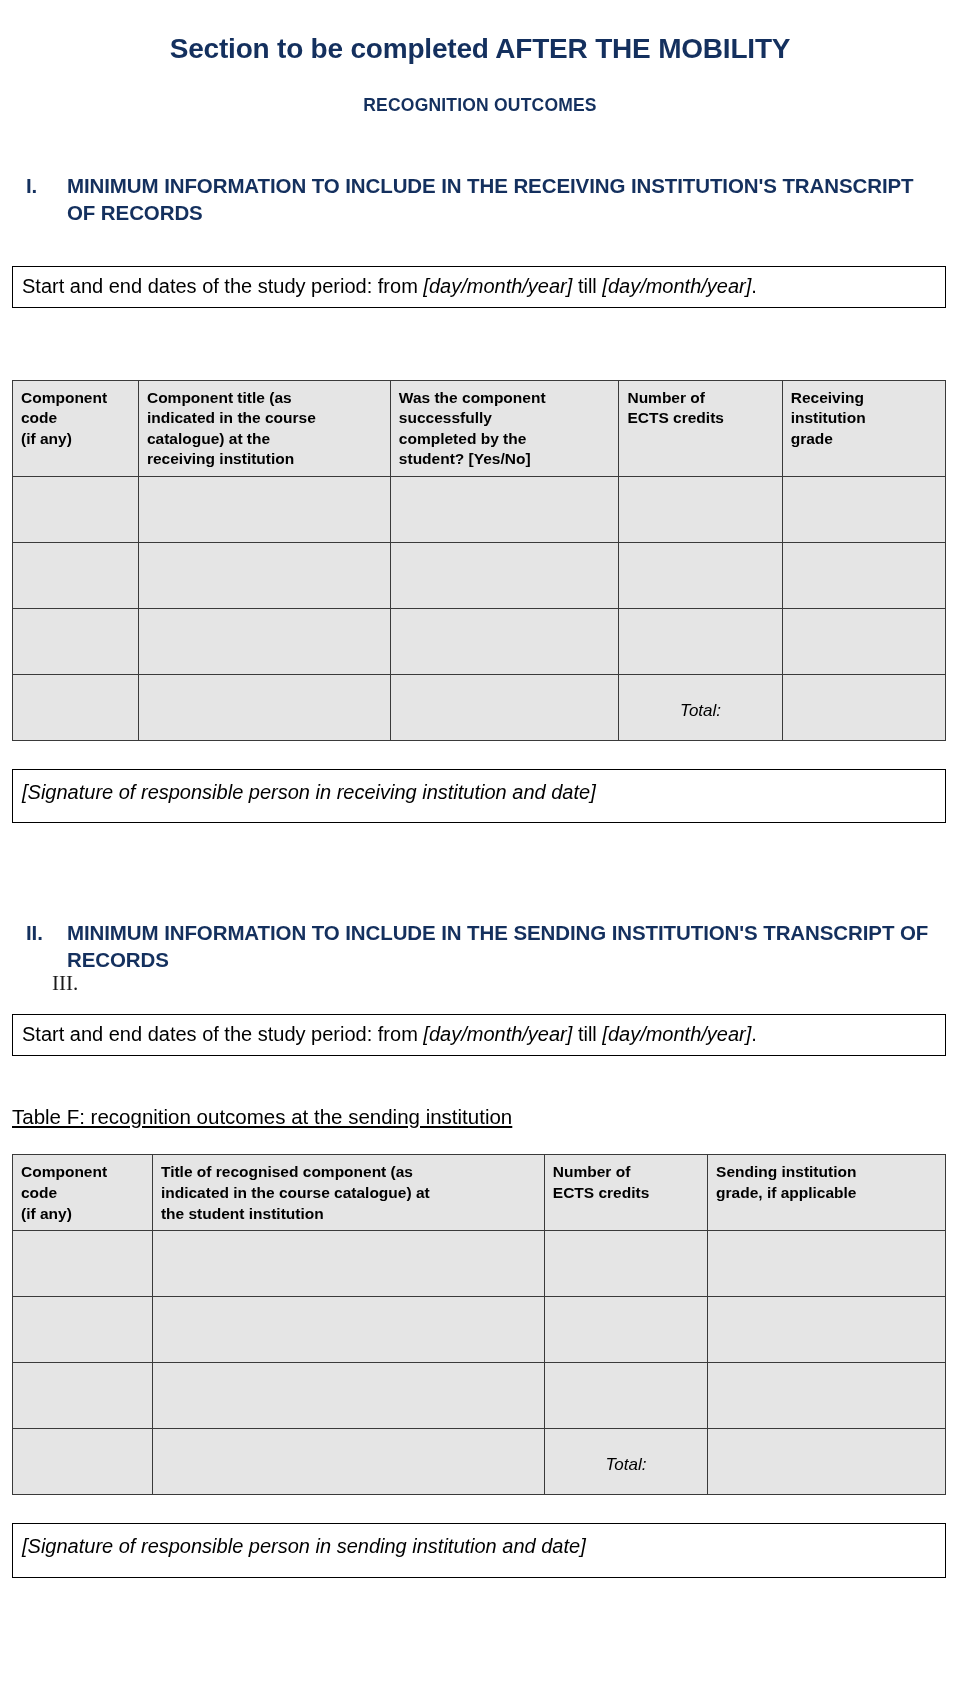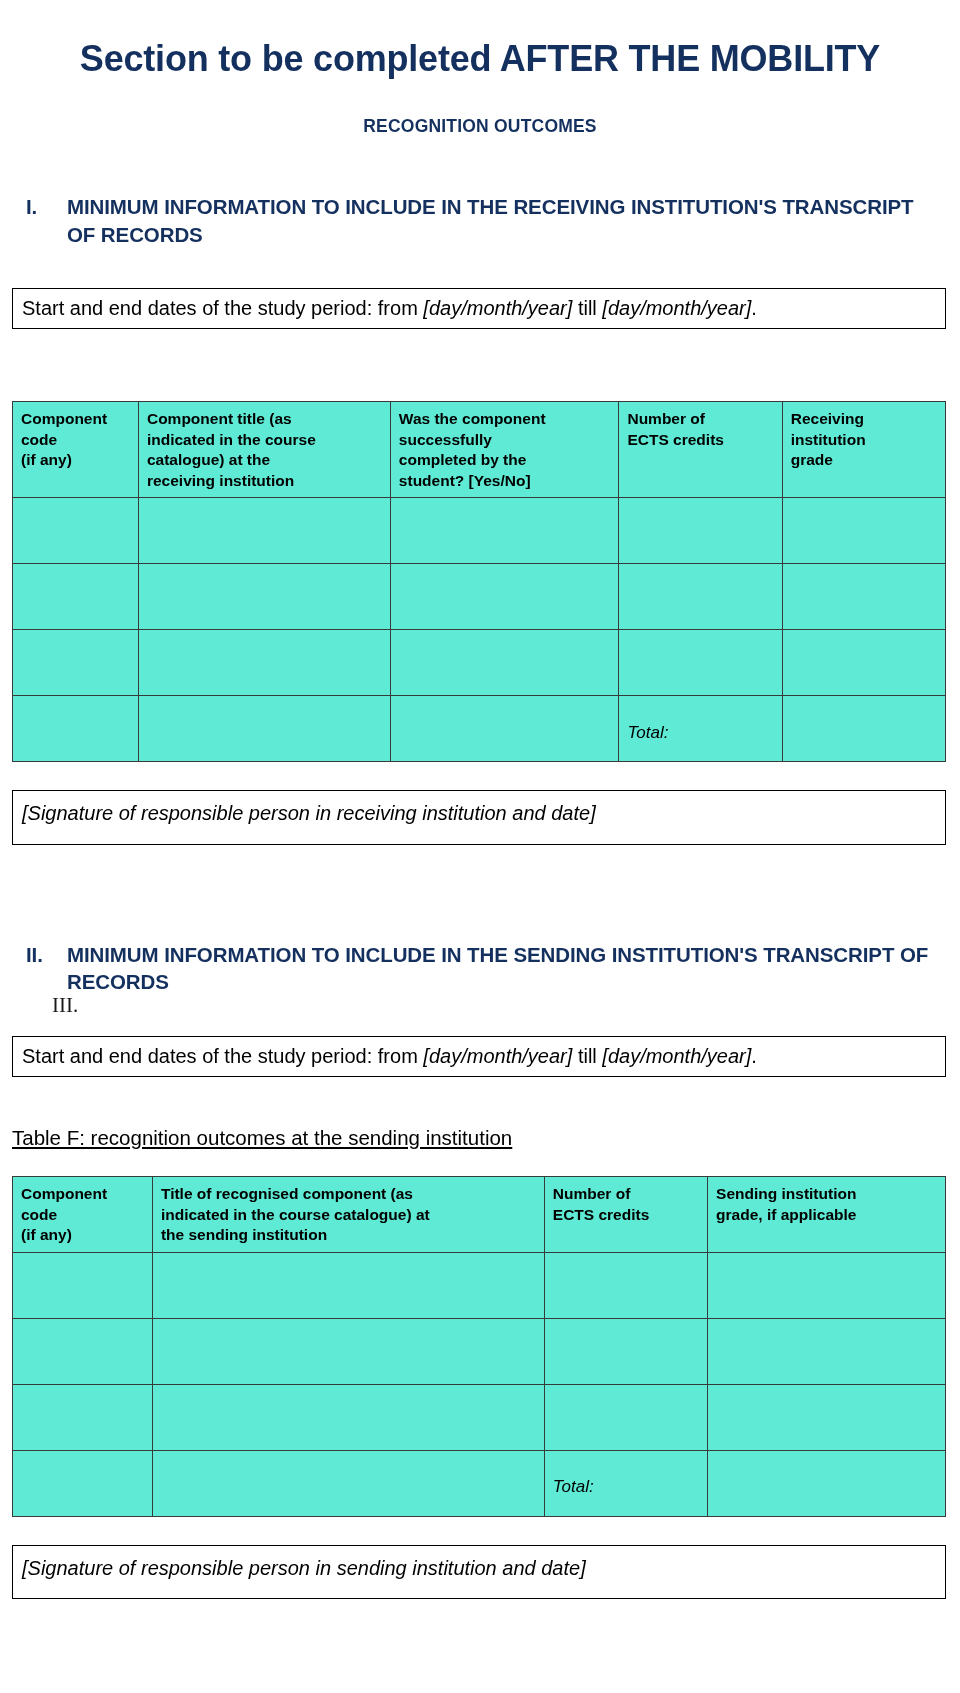--- a/index.html
+++ b/index.html
@@ -21,24 +21,24 @@
     position: relative;
     width: 960px;
     height: 1693px;
     padding: 0;
   }
 
   
   .doc-title {
     color: #14305e;
     font-weight: bold;
-    font-size: 36px;
+    font-size: 28px;
     text-align: center;
     letter-spacing: -0.2px;
-    margin: 14px;
+    margin: 8px;
     padding: 24px 40px 0 40px;
     line-height: 1.18;
   }
   .doc-subtitle {
     color: #14305e;
     font-weight: bold;
     font-size: 17.5px;
     text-align: center;
     margin: 0;
     padding: 22px 40px 0 40px;
@@ -95,41 +95,42 @@
     text-decoration: underline;
     display: inline-block;
     line-height: 1.3;
   }
 
   
   table.grid {
     width: 100%;
     border-collapse: collapse;
     table-layout: fixed;
-    background: #5eead4;
+    background: #e5e5e5;
   }
   table.grid td, table.grid th {
     border: 1.2px solid #3a3a3a;
     vertical-align: top;
     padding: 7px 8px 6px 8px;
     font-size: 15.5px;
     line-height: 1.33;
     font-weight: normal;
     text-align: left;
   }
   table.grid th {
     font-weight: bold;
   }
   table.grid td.empty { height: 66px; }
   table.grid td.total-cell {
     font-style: italic;
     font-weight: normal;
     font-size: 17px;
     vertical-align: middle;
     padding-top: 14px;
+    text-align: center;
   }
   .spacer-20 { height: 20px; }
   .spacer-24 { height: 24px; }
   .spacer-28 { height: 28px; }
   .spacer-40 { height: 40px; }
   .spacer-48 { height: 48px; }
   .spacer-56 { height: 56px; }
   .spacer-72 { height: 72px; }
 
   .content {
@@ -278,21 +279,21 @@
       <thead>
         <tr>
           <th>
             <div>Component</div>
             <div>code</div>
             <div>(if any)</div>
           </th>
           <th>
             <div>Title of recognised component (as</div>
             <div>indicated in the course catalogue) at</div>
-            <div>the sending institution</div>
+            <div>the student institution</div>
           </th>
           <th>
             <div>Number of</div>
             <div>ECTS credits</div>
           </th>
           <th>
             <div>Sending institution</div>
             <div>grade, if applicable</div>
           </th>
         </tr>

